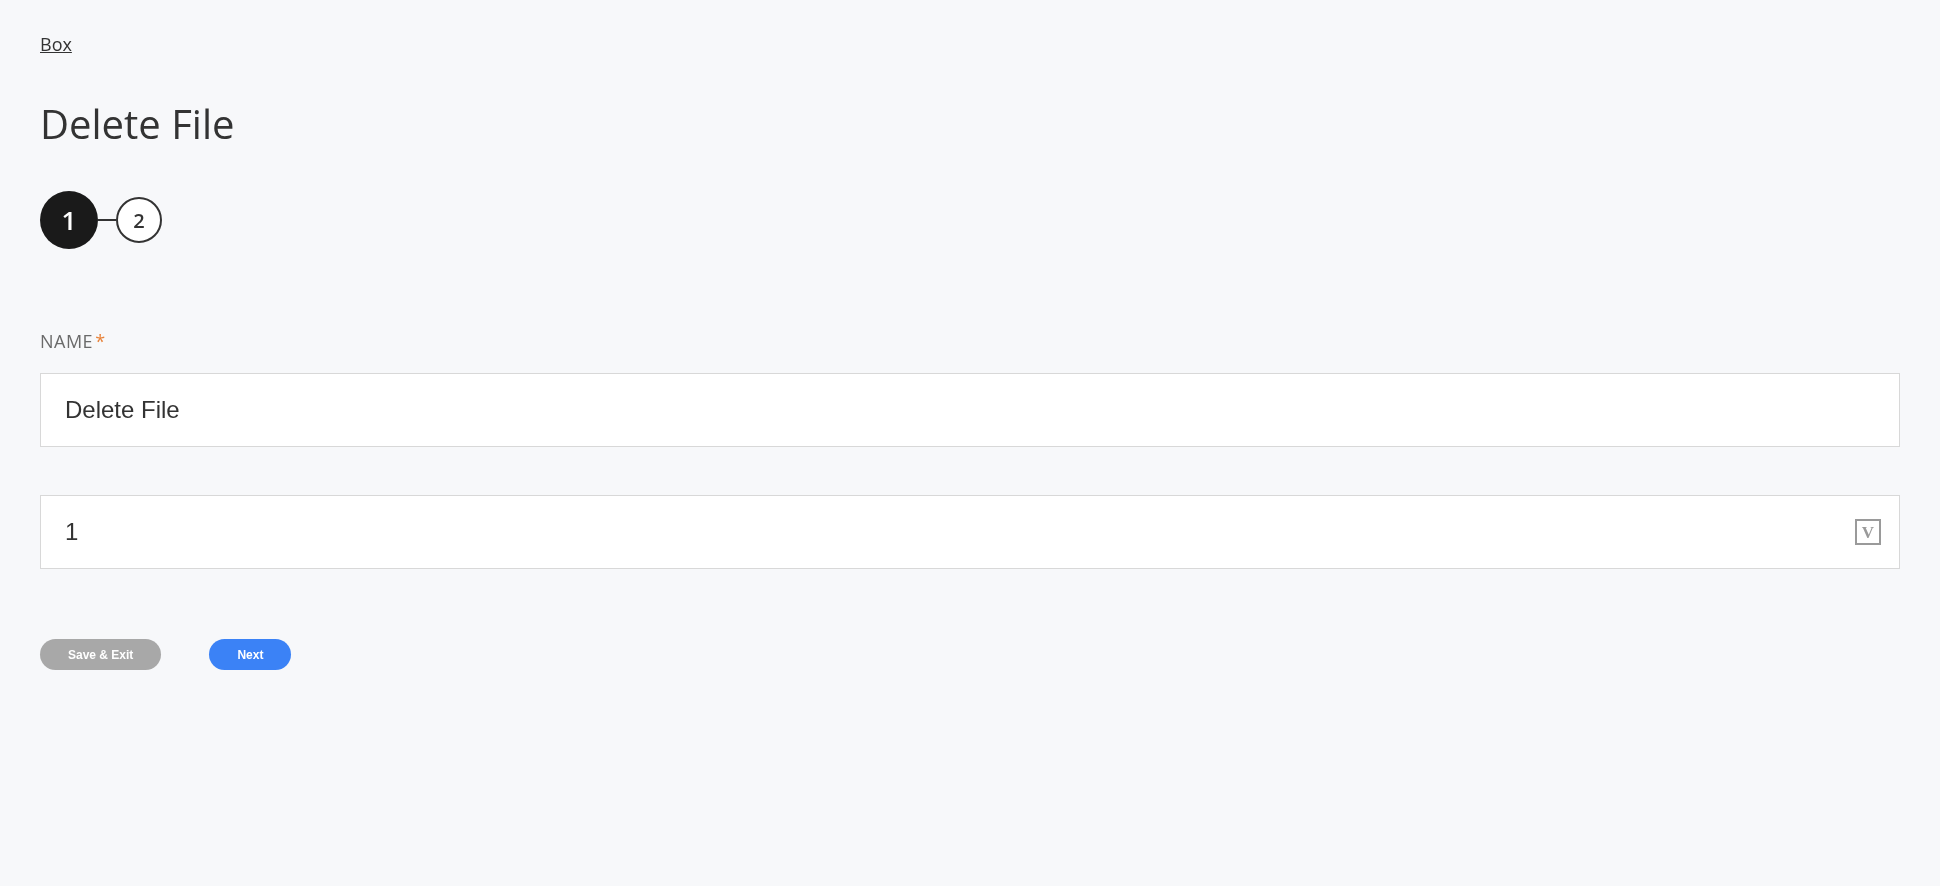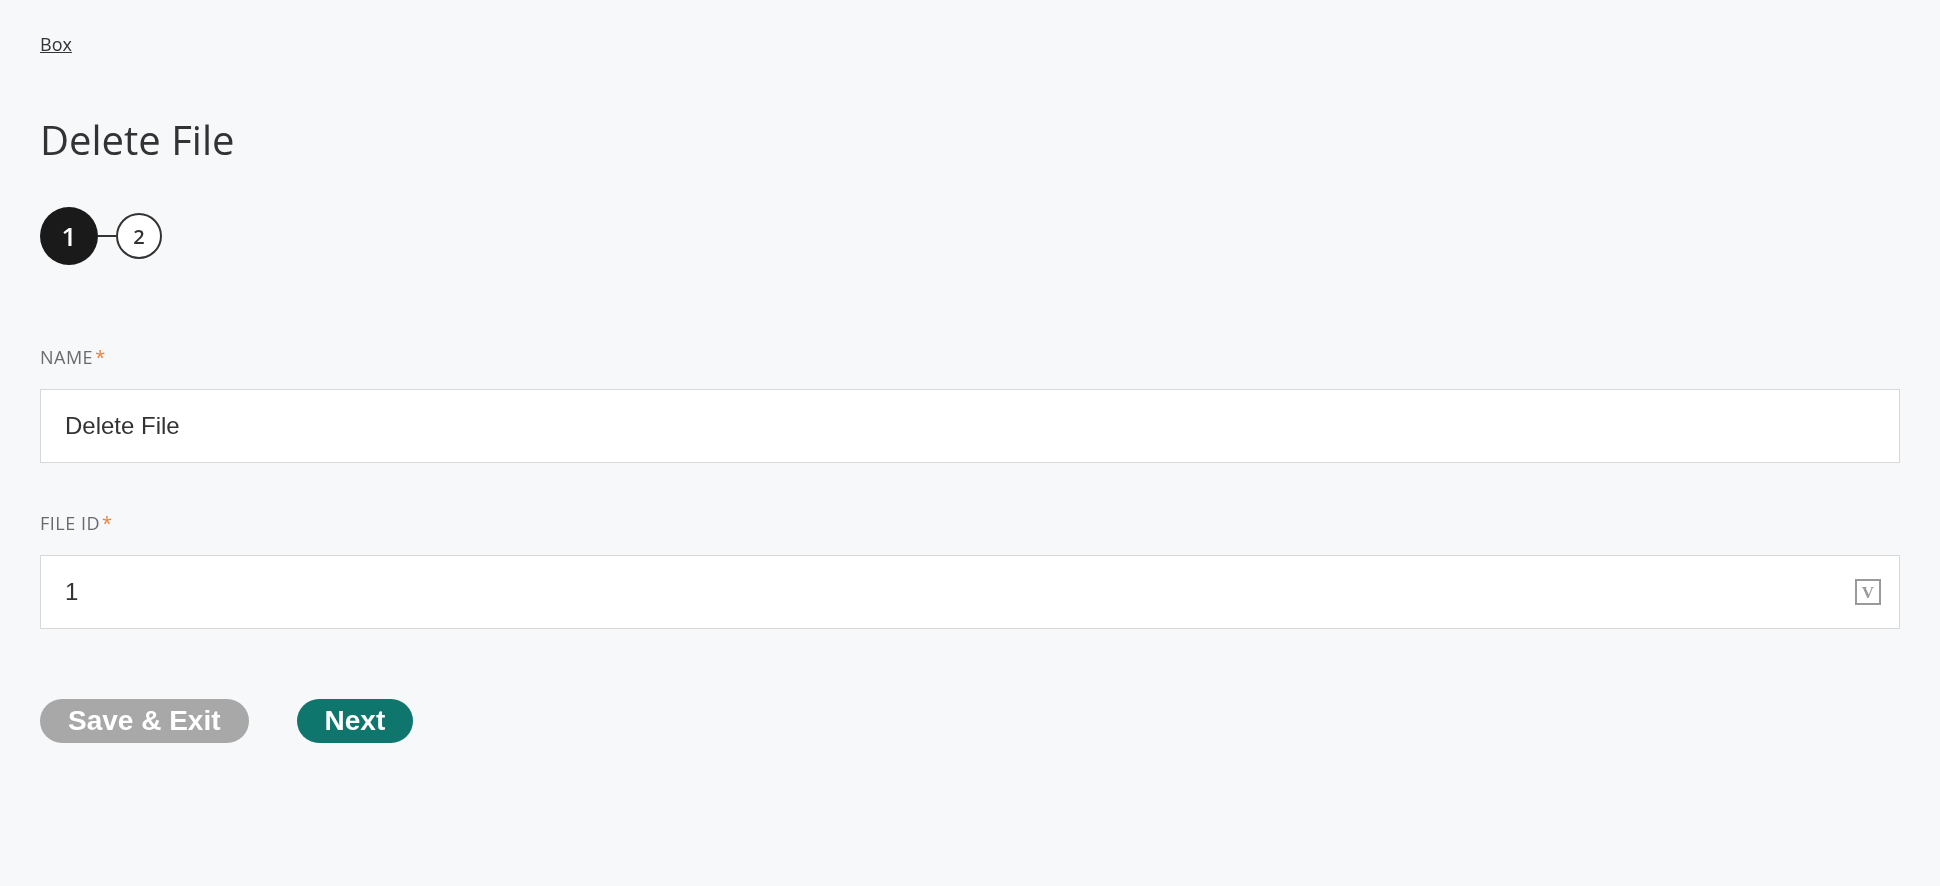--- a/index.html
+++ b/index.html
@@ -13,21 +13,21 @@
       color: #333;
       width: 1940px;
       height: 886px;
       padding: 32px 40px;
     }
     .breadcrumb {
       font-size: 18px;
       color: #333;
       text-decoration: underline;
       display: inline-block;
-      margin-bottom: 56px;
+      margin-bottom: 40px;
       cursor: pointer;
     }
     .page-title {
       font-size: 40px;
       font-weight: 400;
       color: #333;
       margin-bottom: 40px;
     }
     .stepper {
       display: flex;
@@ -106,37 +106,37 @@
       display: flex;
       align-items: center;
       justify-content: center;
     }
     .button-row {
       display: flex;
       gap: 48px;
       margin-top: 70px;
     }
     .btn {
-      height: 44px;
+      height: 31px;
       padding: 0 28px;
       border: none;
       border-radius: 24px;
-      font-size: 28px;
+      font-size: 12px;
       font-weight: 600;
       cursor: pointer;
       color: #fff;
       display: flex;
       align-items: center;
       justify-content: center;
     }
     .btn-secondary {
       background: #a8a8a8;
     }
     .btn-primary {
-      background: #0f766e;
+      background: #3b82f6;
     }
   </style>
 </head>
 <body>
 
 
 
 <a class="breadcrumb">Box</a>
 
 <h1 class="page-title">Delete File</h1>
@@ -150,23 +150,20 @@
 <div class="form-field">
   <label class="field-label">
     <span>NAME</span><span class="required-mark">*</span>
   </label>
   <div class="text-input-wrapper">
     <input type="text" class="text-input" value="Delete File" style="">
   </div>
 </div>
 
 <div class="form-field">
-  <label class="field-label">
-    <span>FILE ID</span><span class="required-mark">*</span>
-  </label>
   <div class="text-input-wrapper">
     <input type="text" class="text-input text-input-with-icon" value="1" style="">
     <span class="input-icon">
       <svg width="26" height="26" viewBox="0 0 26 26" fill="none">
         <rect x="1" y="1" width="24" height="24" stroke="#9a9a9a" stroke-width="2" fill="none"></rect>
         <text x="13" y="19" font-family="serif" font-size="17" font-weight="700" fill="#9a9a9a" text-anchor="middle">V</text>
       </svg>
     </span>
   </div>
 </div>

